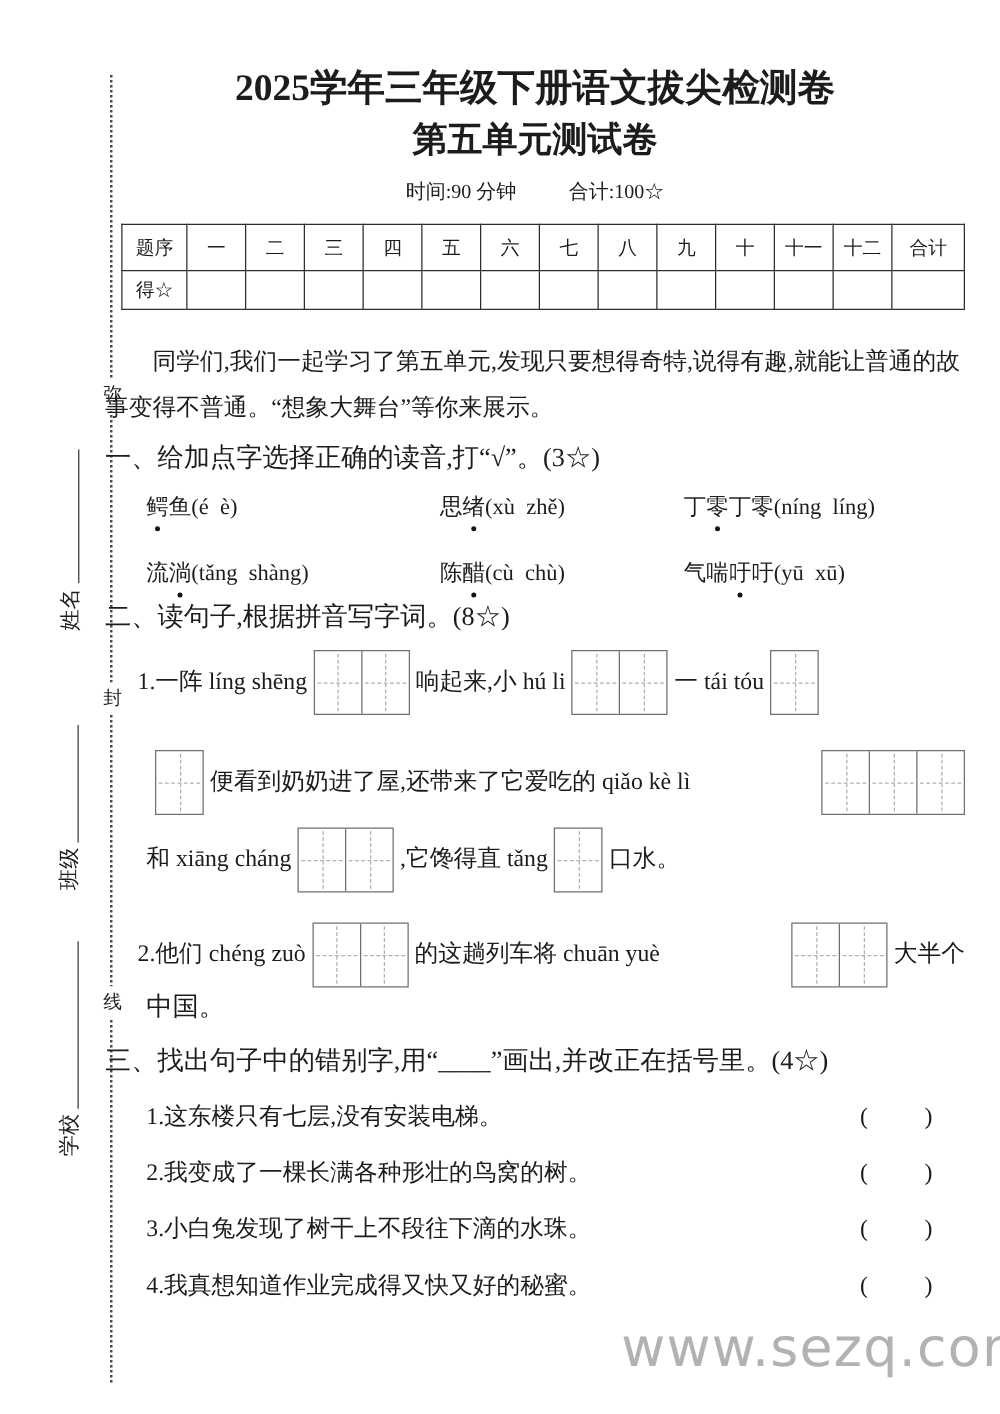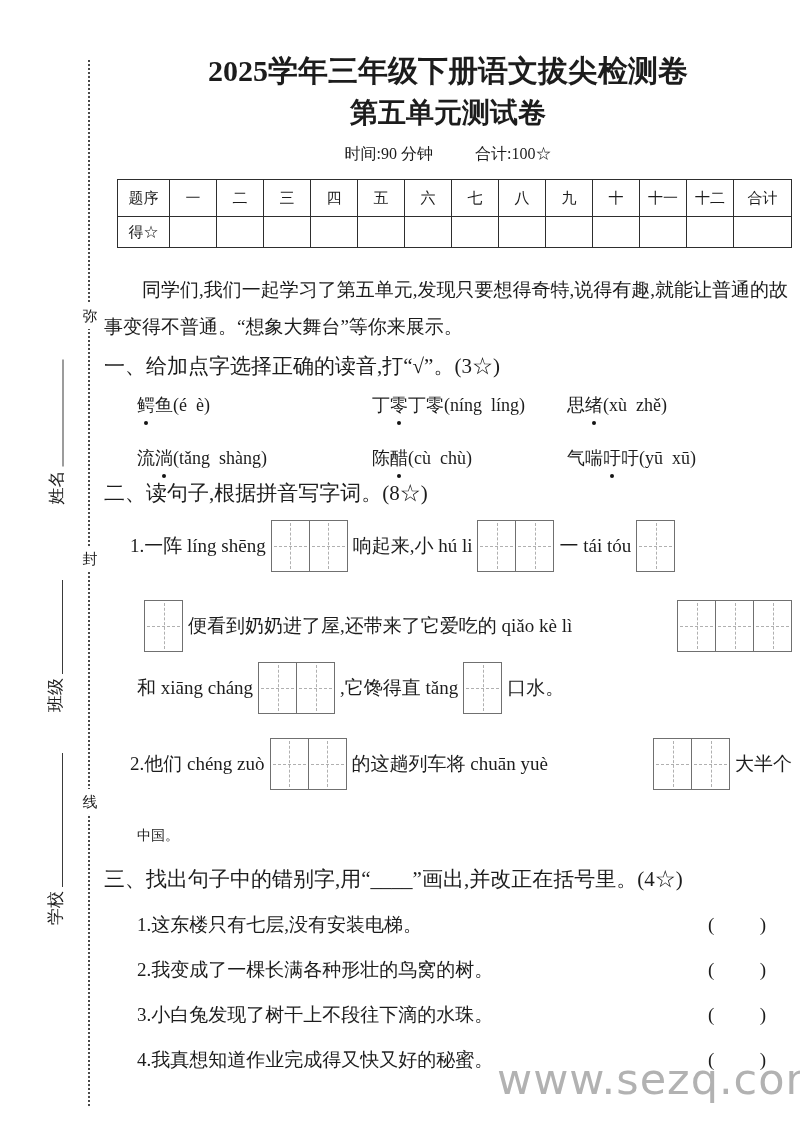--- a/index.html
+++ b/index.html
@@ -12,21 +12,21 @@
   
   .seal-dotted { position:absolute; left:88px; top:60px; height:1046px; width:0;
     border-left:2px dotted #4a4a4a; }
   .seal-char { position:absolute; left:79px; width:22px; text-align:center;
     background:#ffffff; font-size:15px; line-height:20px; padding:3px 0; }
   .seal-field { position:absolute; height:22px; display:flex; align-items:flex-end;
     transform:rotate(-90deg); font-size:17px; line-height:20px; white-space:nowrap; }
   .seal-field .blank { flex:1; border-bottom:1px solid #3a3a3a; margin:0 0 3px 4px; }
 
   
-  .content { position:absolute; left:104px; top:0; width:688px; }
+  .content { position:absolute; left:84px; top:0; width:688px; }
   .title1 { margin:52px 0 0; text-align:center; font-size:30px; font-weight:bold; line-height:37px; }
   .title2 { margin:6px 0 0; text-align:center; font-size:28px; font-weight:bold; line-height:36px; }
   .meta { margin-top:13px; display:flex; justify-content:center; gap:42px; font-size:16px; line-height:20px; }
 
   table.score { margin:15px 0 0 13px; border-collapse:collapse; width:672px; table-layout:fixed; }
   table.score td { border:1px solid #2e2e2e; text-align:center; font-size:15px; padding:0; overflow:hidden; }
   table.score tr.r1 td { height:36px; }
   table.score tr.r2 td { height:30px; }
 
   .intro { margin:23px 0 0; font-size:19px; line-height:37px; text-indent:2em; }
@@ -43,21 +43,21 @@
     padding-left:26px; white-space:nowrap; }
   .fill.cont { padding-left:33px; }
   .tzg { display:inline-flex; border:1px solid #707070; margin:0 5px; background:#fff; flex:none; }
   .tzg .cell { position:relative; width:37px; height:50px; }
   .tzg .cell + .cell { border-left:1px solid #707070; }
   .tzg .cell::before { content:""; position:absolute; top:2px; bottom:2px; left:50%;
     border-left:1px dashed #b0b0b0; }
   .tzg .cell::after { content:""; position:absolute; left:2px; right:2px; top:50%;
     border-top:1px dashed #b0b0b0; }
   .push-right { margin-left:auto; }
-  .l5 { padding-left:33px; font-size:14px; line-height:26px; margin-top:33px; }
+  .l5 { padding-left:33px; font-size:21px; line-height:26px; margin-top:2px; }
 
   .q3item { display:flex; justify-content:space-between; align-items:center;
     padding:0 26px 0 33px; font-size:19px; line-height:25px; margin-top:20px; }
   .paren { display:inline-flex; width:58px; justify-content:space-between; flex:none; }
 
   .watermark { position:absolute; left:497px; top:1054px;
     font-family:"DejaVu Sans","Liberation Sans",sans-serif;
     font-size:43px; line-height:50px; color:#b2b2b2; letter-spacing:1px; }
 
   .m-t14 { margin-top:14px; } .m-t28 { margin-top:28px;justify-content:center; } .m-t10 { margin-top:10px; }
@@ -147,22 +147,22 @@
         <td></td>
       </tr>
     </tbody>
       </table>
 
     <p class="intro">同学们,我们一起学习了第五单元,发现只要想得奇特,说得有趣,就能让普通的故事变得不普通。“想象大舞台”等你来展示。</p>
 
     <div class="qhead">一、给加点字选择正确的读音,打“√”。(3☆)</div>
     <div class="opts">
       <span class="opt"><span></span><span class="dotted">鳄</span><span>鱼(é&nbsp;&nbsp;è)</span></span>
+      <span class="opt"><span>思</span><span class="dotted">绪</span><span>(xù&nbsp;&nbsp;zhě)</span></span>
       <span class="opt"><span>丁</span><span class="dotted">零</span><span>丁零(níng&nbsp;&nbsp;líng)</span></span>
-      <span class="opt"><span>思</span><span class="dotted">绪</span><span>(xù&nbsp;&nbsp;zhě)</span></span>
       <span class="opt"><span>流</span><span class="dotted">淌</span><span>(tǎng&nbsp;&nbsp;shàng)</span></span>
       <span class="opt"><span>陈</span><span class="dotted">醋</span><span>(cù&nbsp;&nbsp;chù)</span></span>
       <span class="opt"><span>气喘</span><span class="dotted">吁</span><span>吁(yū&nbsp;&nbsp;xū)</span></span>
     </div>
 
     <div class="qhead">二、读句子,根据拼音写字词。(8☆)</div>
 
     <div class="fill m-t14">
       <span>1.一阵&nbsp;líng&nbsp;shēng</span>
       <span class="tzg">

